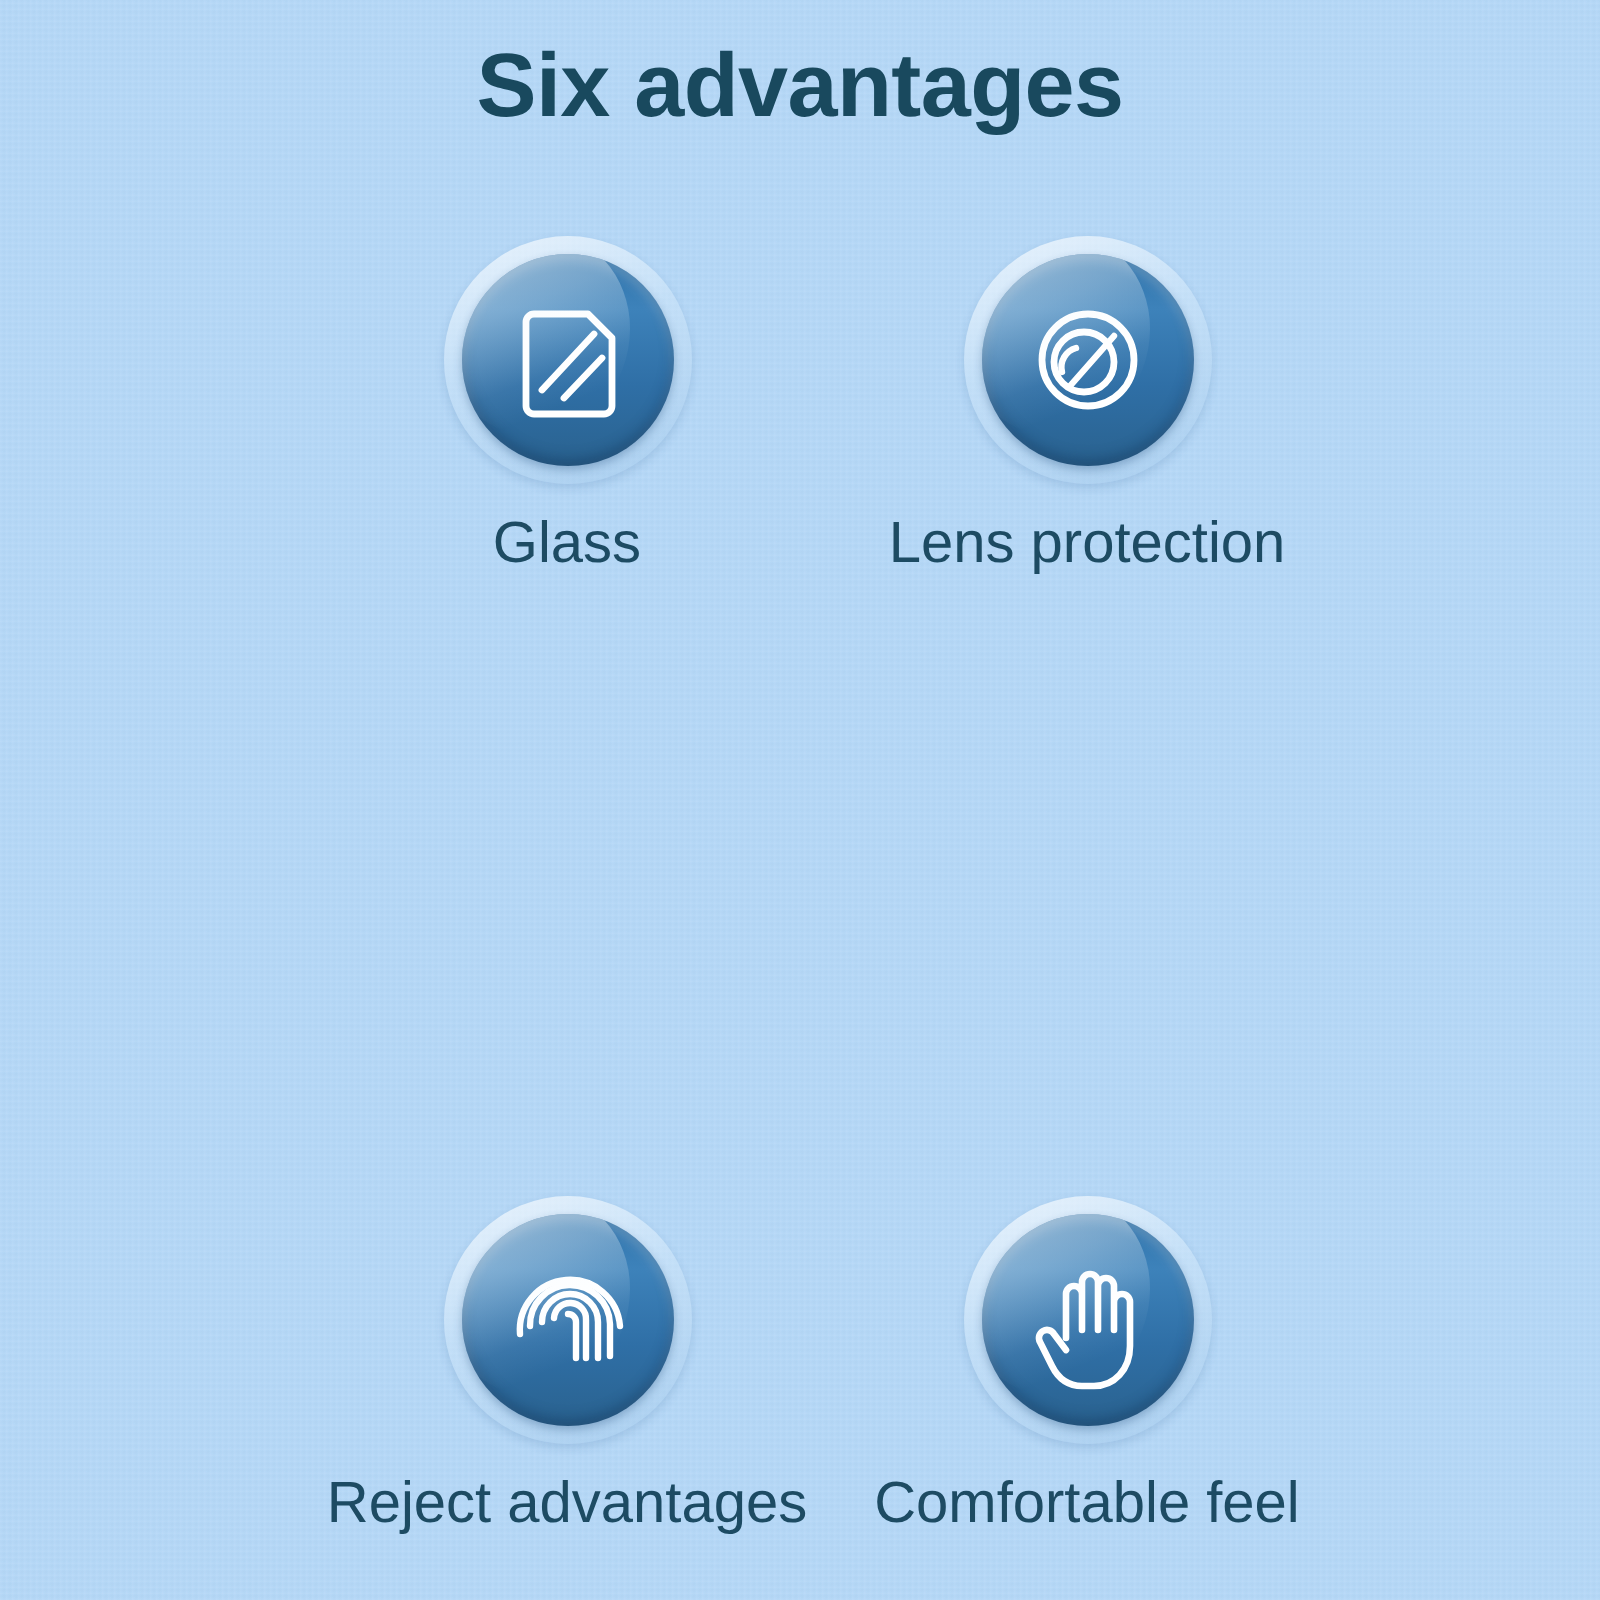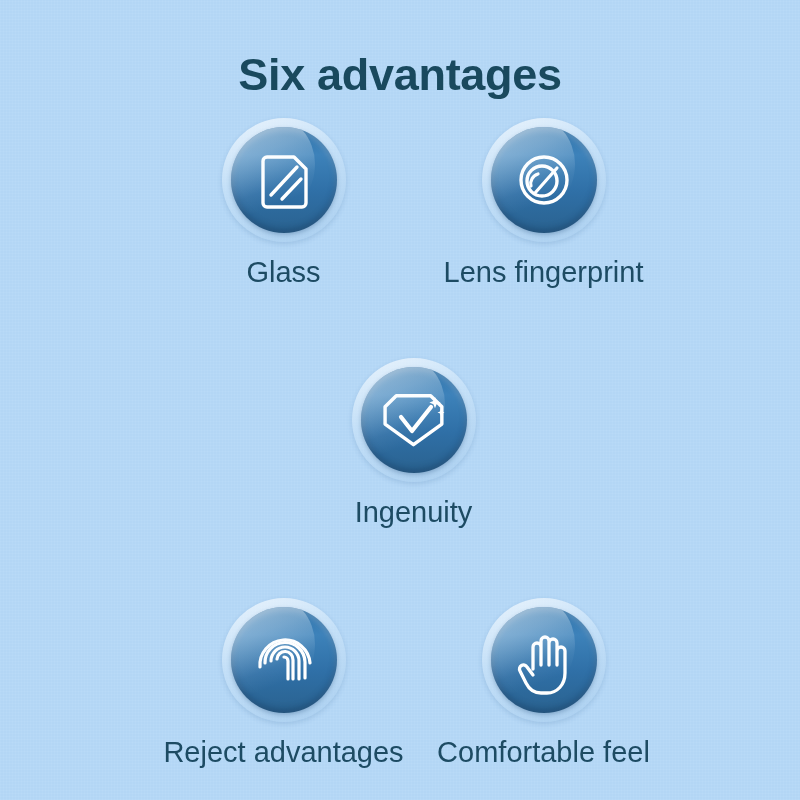--- a/index.html
+++ b/index.html
@@ -35,21 +35,20 @@
     position: absolute;
     top: 16px;
     left: 0;
     width: 800px;
     text-align: center;
     font-size: 45px;
     font-weight: bold;
     color: #19495e;
     letter-spacing: -0.3px;
     line-height: 1.2;
-    margin-top: 32px;
   }
 
   .grid {
     position: absolute;
     top: 118px;
     left: 0;
     width: 800px;
   }
 
   .row {
@@ -156,40 +155,27 @@
         <div class="badge">
           <div class="disc">
             <svg viewBox="0 0 106 106">
               <circle cx="53" cy="53" r="23" fill="none" stroke="#ffffff" stroke-width="3.4"></circle>
               <circle cx="51" cy="54" r="15" fill="none" stroke="#ffffff" stroke-width="3.4"></circle>
               <path d="M40 59 a10 10 0 0 1 7 -12" fill="none" stroke="#ffffff" stroke-width="3.2" stroke-linecap="round"></path>
               <line x1="44" y1="66" x2="66" y2="41" stroke="#ffffff" stroke-width="3.2" stroke-linecap="round"></line>
             </svg>
           </div>
         </div>
-        <div class="label">Lens fingerprint</div>
+        <div class="label">Lens protection</div>
       </div>
 
     </div>
 
     <div class="row">
 
-      <div class="cell">
-        <div class="badge">
-          <div class="disc">
-            <svg viewBox="0 0 106 106">
-              <path d="M53 26 l20 0 l13 13 l0 20 l-33 24 l-33 -24 l0 -20 l13 -13 z" transform="translate(0,2) scale(0.86) translate(8,5)" fill="none" stroke="#ffffff" stroke-width="4" stroke-linejoin="round"></path>
-              <polyline points="40,50 51,64 70,40" fill="none" stroke="#ffffff" stroke-width="4.2" stroke-linecap="round" stroke-linejoin="round"></polyline>
-              <path d="M74 30 l1.6 4 l4 1.6 l-4 1.6 l-1.6 4 l-1.6 -4 l-4 -1.6 l4 -1.6 z" fill="#ffffff"></path>
-              <path d="M80 42 l1 2.5 l2.5 1 l-2.5 1 l-1 2.5 l-1 -2.5 l-2.5 -1 l2.5 -1 z" fill="#ffffff"></path>
-            </svg>
-          </div>
-        </div>
-        <div class="label">Ingenuity</div>
-      </div>
 
 
     </div>
 
     <div class="row">
 
       <div class="cell">
         <div class="badge">
           <div class="disc">
             <svg viewBox="0 0 106 106">

